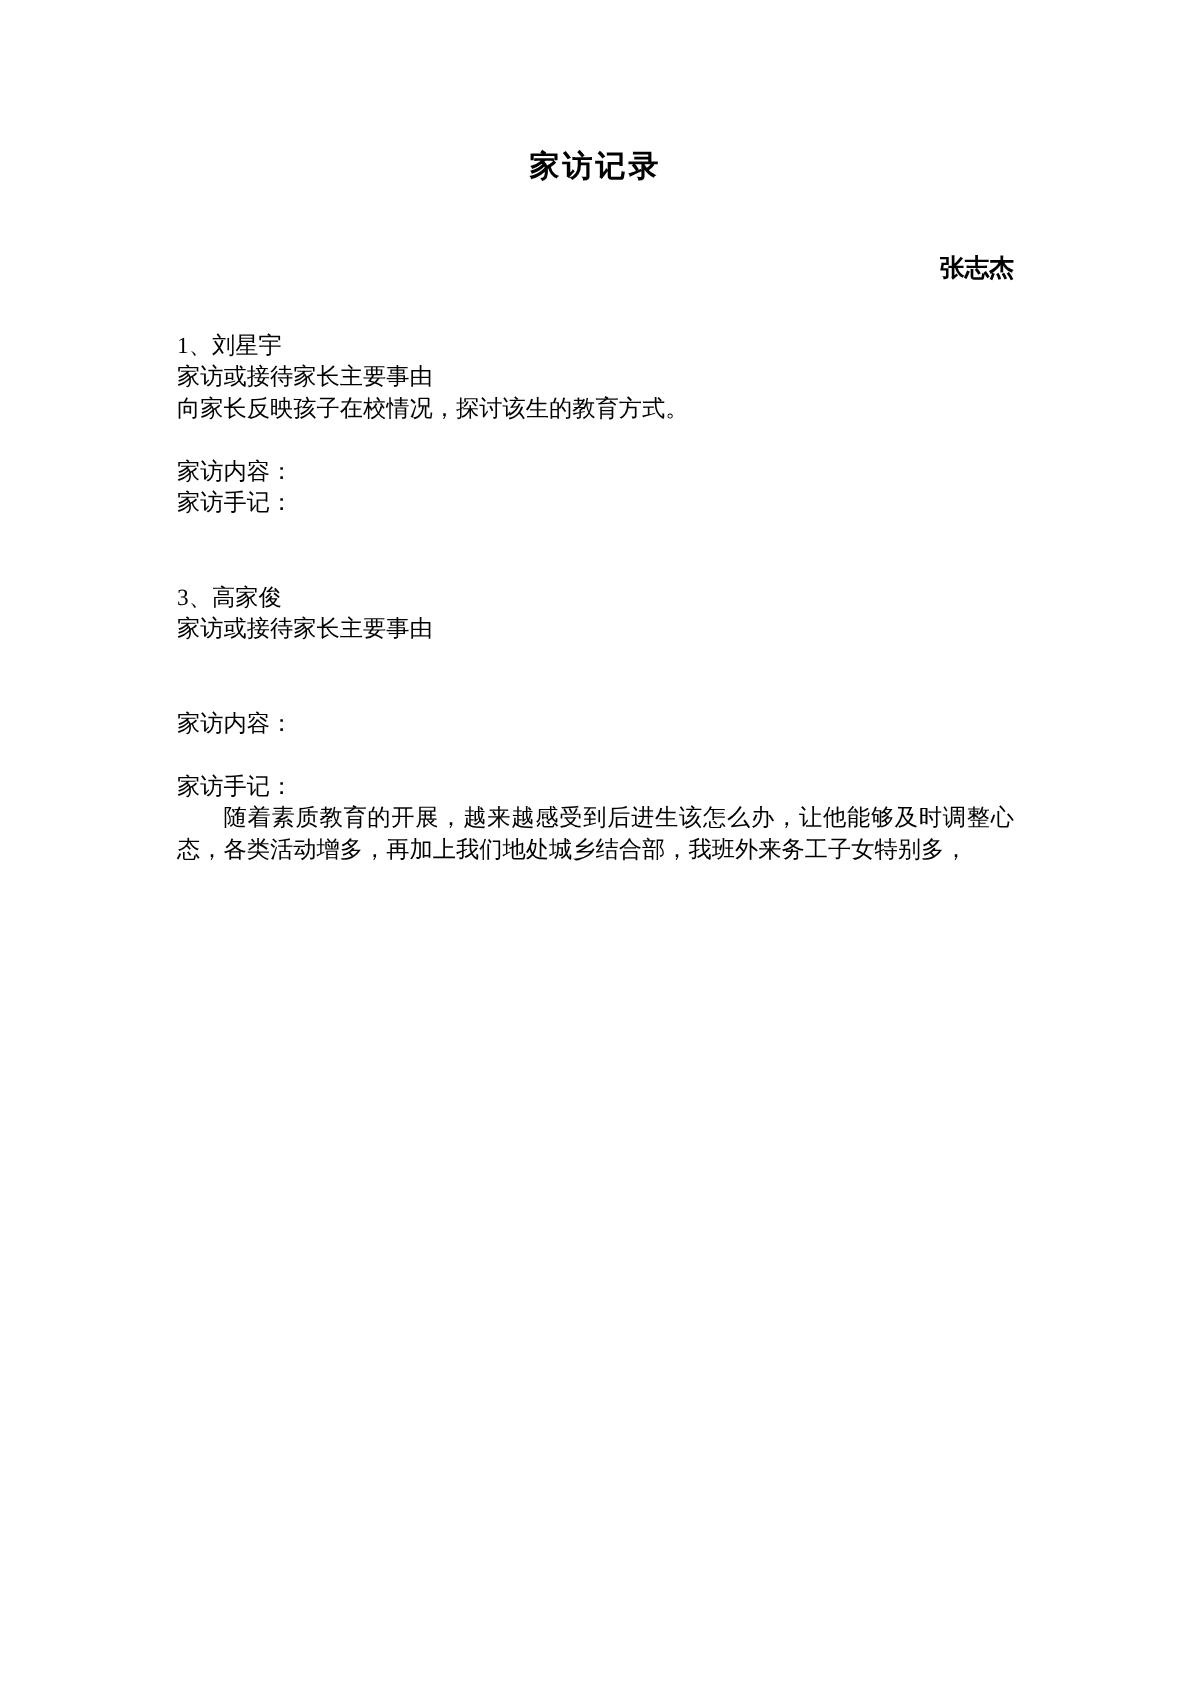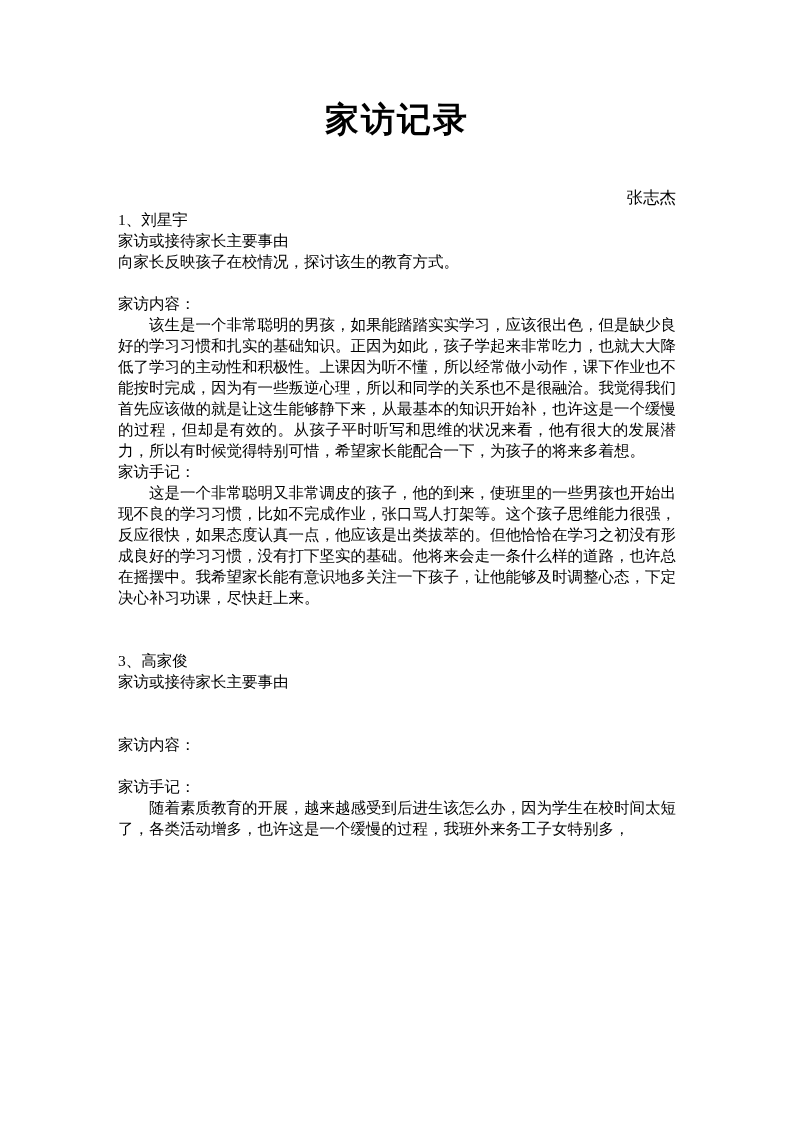--- a/index.html
+++ b/index.html
@@ -14,32 +14,33 @@
     margin: 0 auto;
     background: #ffffff;
     color: #000000;
     box-sizing: border-box;
     padding: 97px 117px 30px 118px;
     font-family: "Liberation Serif", "DejaVu Serif", serif;
     overflow: hidden;
   }
   .doc-title {
     margin: 0;
-    font-size: 34px;
+    font-size: 20px;
     font-weight: bold;
     text-align: center;
     letter-spacing: 2px;
   }
   .author-line {
     margin: 44px 0 0 0;
     font-size: 16.5px;
-    font-weight: normal;
+    font-weight: bold;
     text-align: right;
   }
   .doc-body {
+    margin-top: 30px;
     font-size: 15.5px;
     line-height: 21px;
   }
   .doc-body p {
     margin: 0;
     text-align: justify;
   }
   .indent {
     text-indent: 2em;
   }
@@ -59,32 +60,30 @@
 
     <p>1、刘星宇</p>
 
     <p>家访或接待家长主要事由</p>
 
     <p>向家长反映孩子在校情况，探讨该生的教育方式。</p>
 
     <p class="gap1">家访内容：</p>
 
 
-    <p class="indent">该生是一个非常聪明的男孩，如果能踏踏实实学习，应该很出色，但是缺少良好的学习习惯和扎实的基础知识。正因为如此，孩子学起来非常吃力，也就大大降 低了学习的主动性和积极性。上课因为听不懂，所以经常做小动作，课下作业也不能按时完成，因为有一些叛逆心理，所以和同学的关系也不是很融洽。我觉得我们 首先应该做的就是让这生能够静下来，从最基本的知识开始补，也许这是一个缓慢的过程，但却是有效的。从孩子平时听写和思维的状况来看，他有很大的发展潜 力，所以有时候觉得特别可惜，希望家长能配合一下，为孩子的将来多着想。</p>
 
     <p>家访手记：</p>
 
-    <p class="indent">这是一个非常聪明又非常调皮的孩子，他的到来，使班里的一些男孩也开始出现不良的学习习惯，比如不完成作业，张口骂人打架等。这个孩子思维能力很强， 反应很快，如果态度认真一点，他应该是出类拔萃的。但他恰恰在学习之初没有形成良好的学习习惯，没有打下坚实的基础。他将来会走一条什么样的道路，也许总 在摇摆中。我希望家长能有意识地多关注一下孩子，让他能够及时调整心态，下定决心补习功课，尽快赶上来。</p>
 
     <p class="gap2">3、高家俊</p>
 
     <p>家访或接待家长主要事由</p>
 
 
     <p class="gap2">家访内容：</p>
 
 
     <p class="gap1">家访手记：</p>
 
-    <p class="indent">随着素质教育的开展，越来越感受到后进生该怎么办，因为学生在校时间太短了，各类活动增多，也许这是一个缓慢的过程，我班外来务工子女特别多，</p>
+    <p class="indent">随着素质教育的开展，越来越感受到后进生该怎么办，让他能够及时调整心态，各类活动增多，再加上我们地处城乡结合部，我班外来务工子女特别多，</p>
 
   </div>
 </div>
 
 </body></html>

